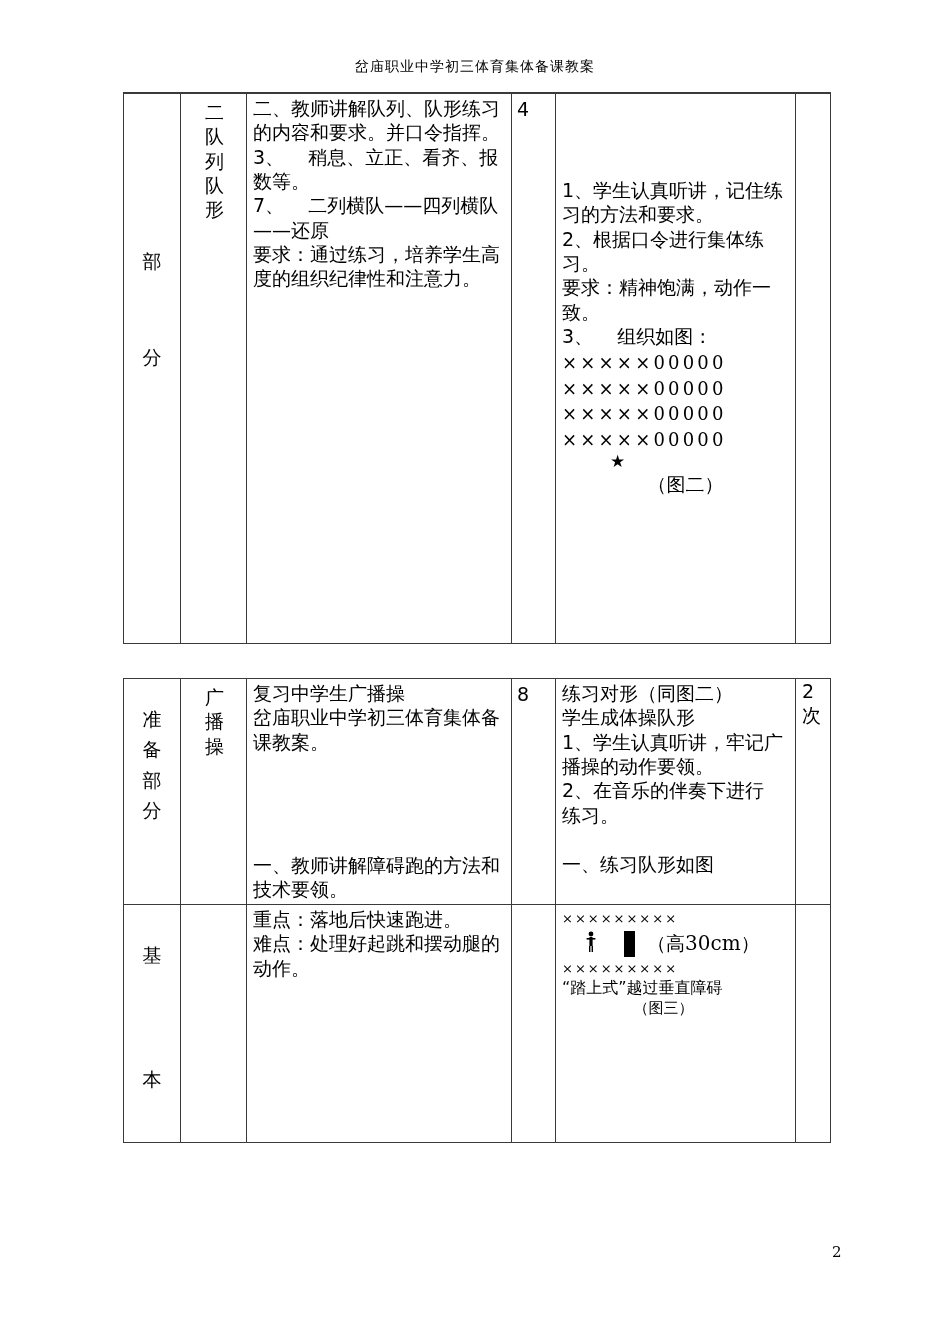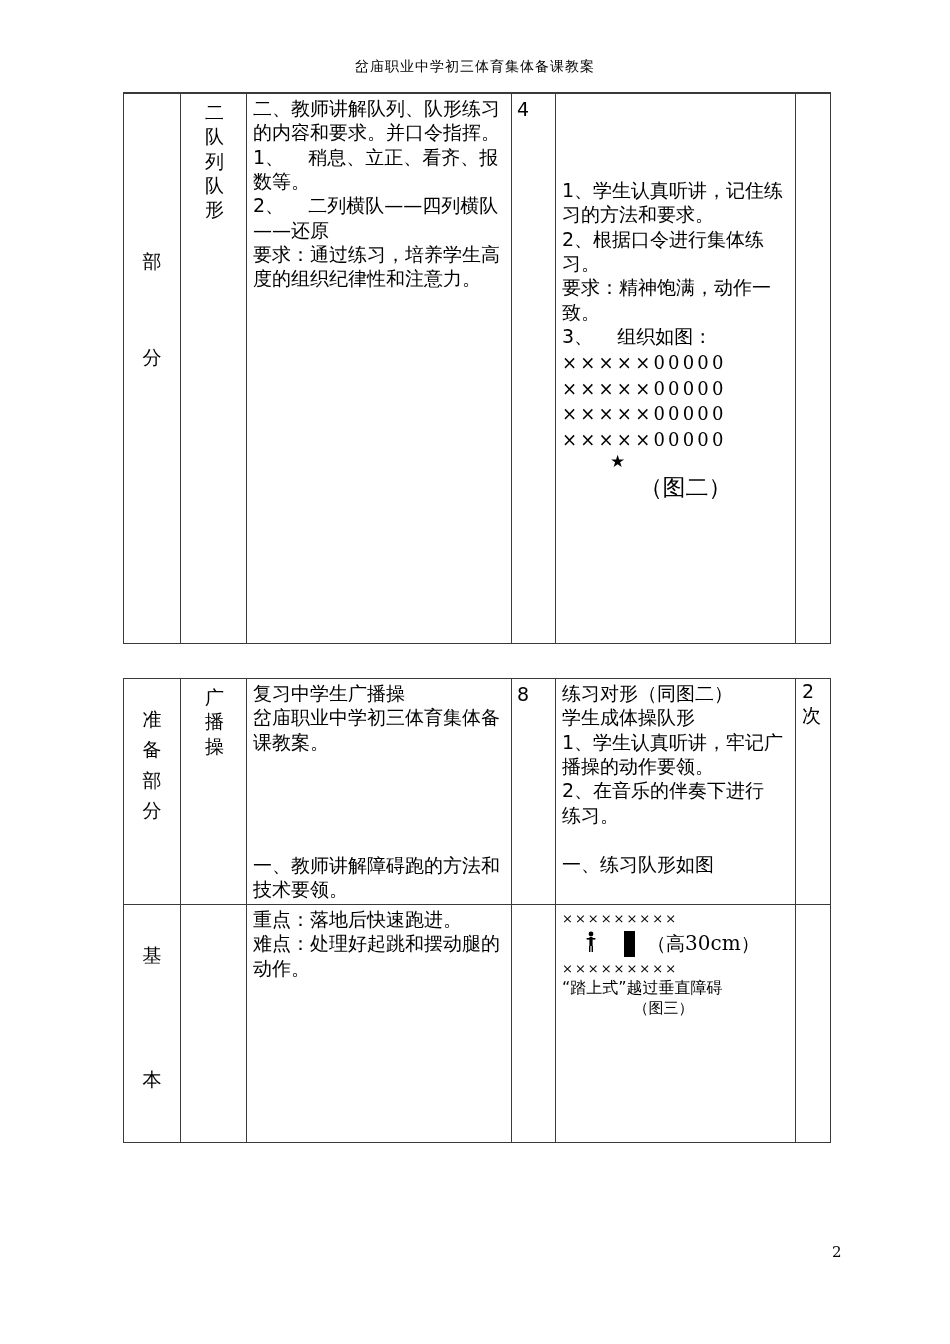--- a/index.html
+++ b/index.html
@@ -139,21 +139,21 @@
     text-align: left;
     padding-left: 48px;
     letter-spacing: 0;
     font-size: 17px;
     line-height: 1.1;
   }
   .formation .caption-row {
     text-align: center;
     letter-spacing: 0;
     font-family: "DejaVu Sans", "Liberation Sans", sans-serif;
-    font-size: 23px;
+    font-size: 19px;
     padding-left: 18px;
   }
 
   
   .hurdle { margin-top: 2px; }
   .hurdle .xline {
     font-family: "DejaVu Serif", "Liberation Serif", serif;
     font-size: 13px;
     letter-spacing: 2px;
     line-height: 1.5;
@@ -219,22 +219,22 @@
       <td class="topic-cell">
         <span>二</span>
         <span>队</span>
         <span>列</span>
         <span>队</span>
         <span>形</span>
       </td>
 
       <td class="content-cell">
         <div class="blk">二、教师讲解队列、队形练习的内容和要求。并口令指挥。</div>
-        <div class="blk">1、    稍息、立正、看齐、报数等。</div>
-        <div class="blk">2、    二列横队——四列横队——还原</div>
+        <div class="blk">3、    稍息、立正、看齐、报数等。</div>
+        <div class="blk">7、    二列横队——四列横队——还原</div>
         <div class="blk">要求：通过练习，培养学生高度的组织纪律性和注意力。</div>
       </td>
 
       <td class="time-cell">4</td>
 
       <td class="org-cell">
         <div class="spacer-top"></div>
         <div class="blk">1、学生认真听讲，记住练习的方法和要求。</div>
         <div class="blk">2、根据口令进行集体练习。</div>
         <div class="blk">要求：精神饱满，动作一致。</div>

